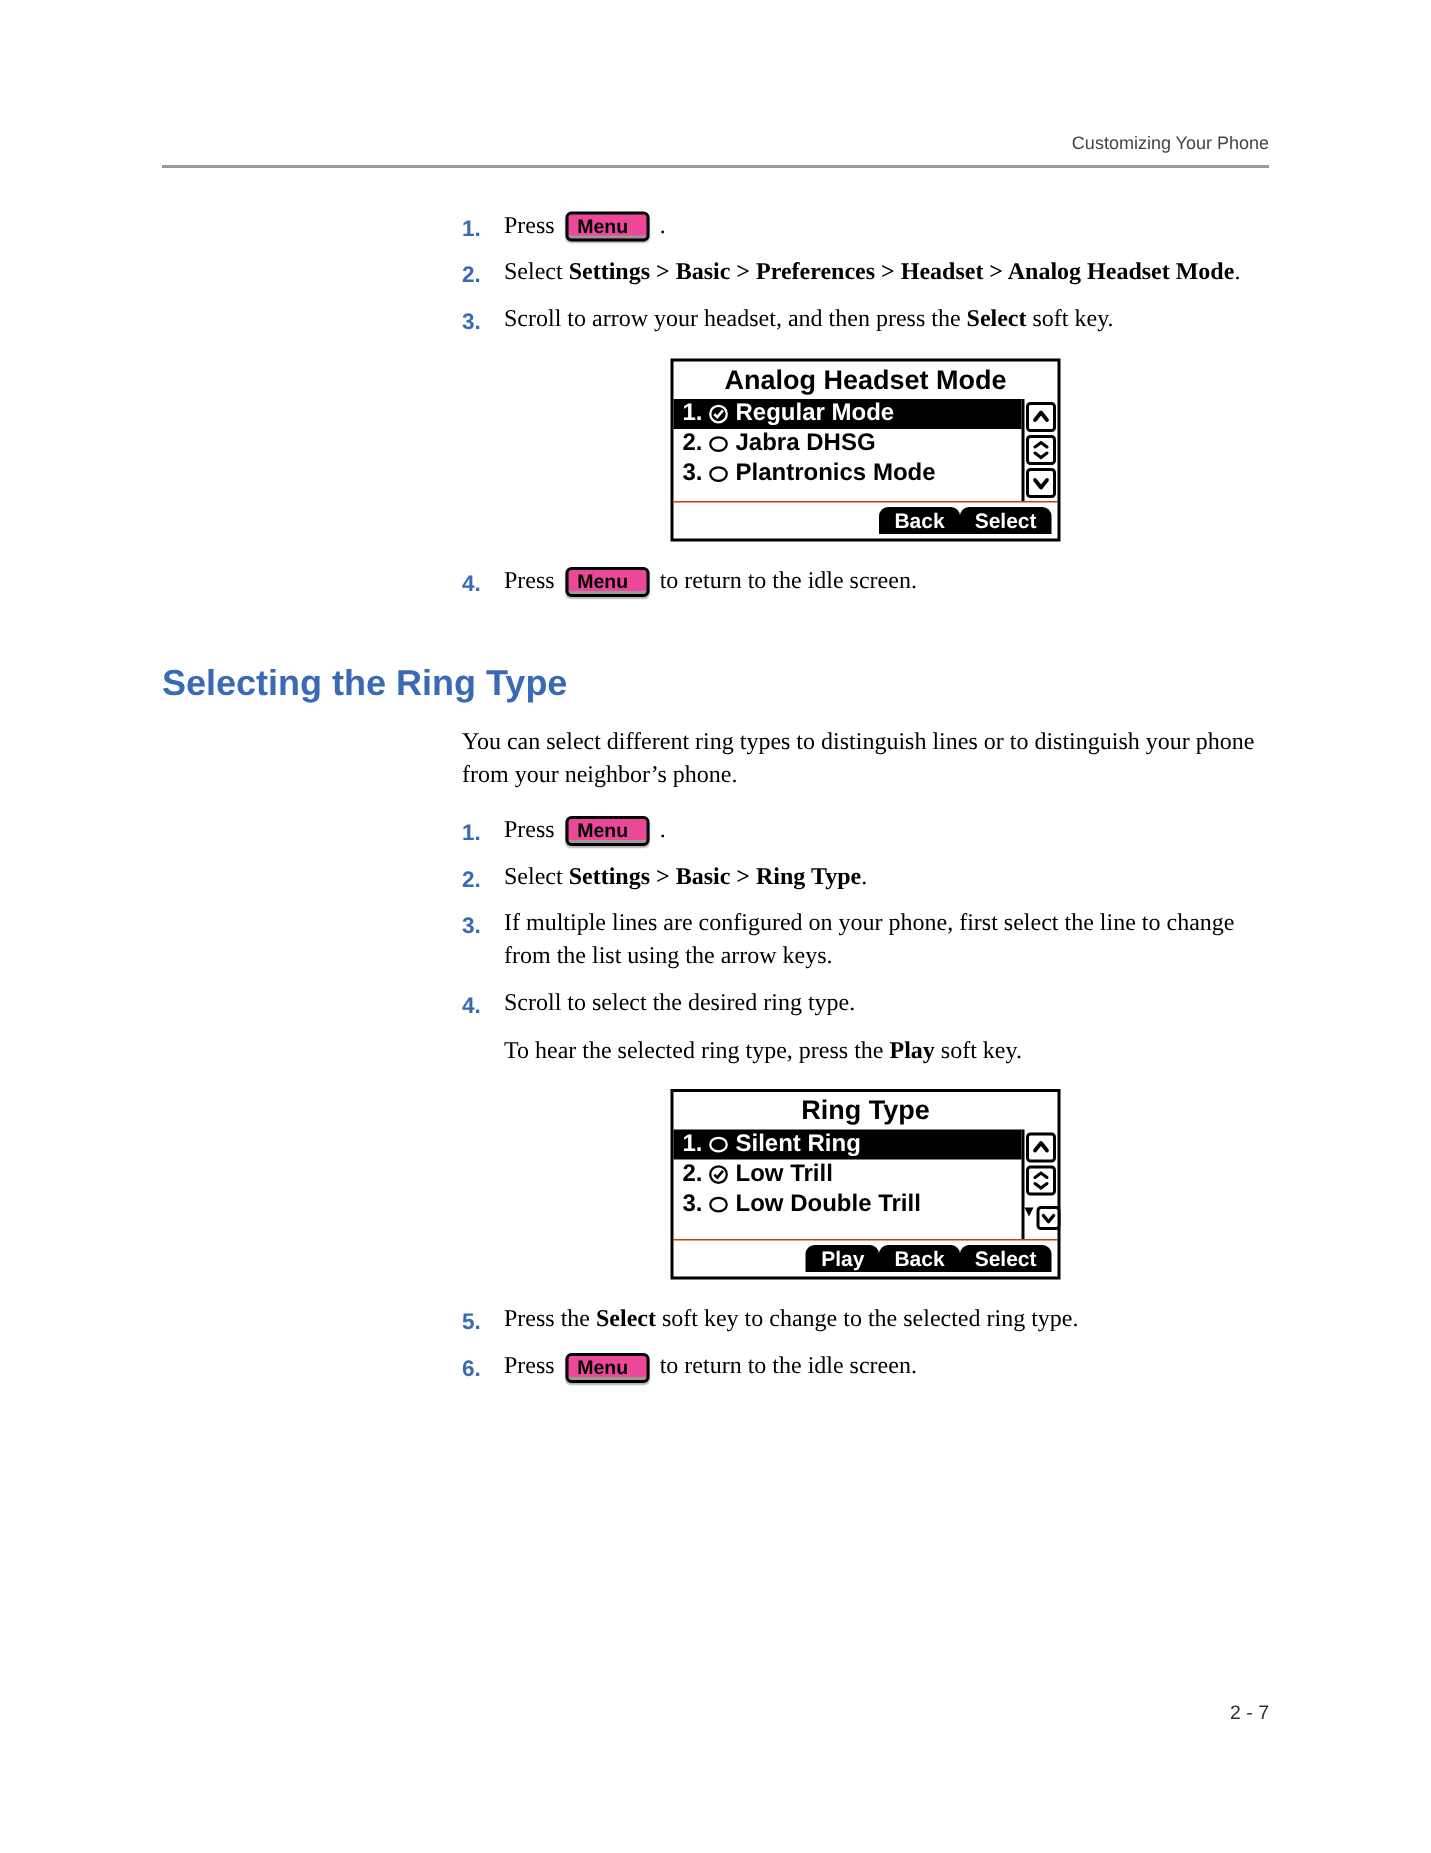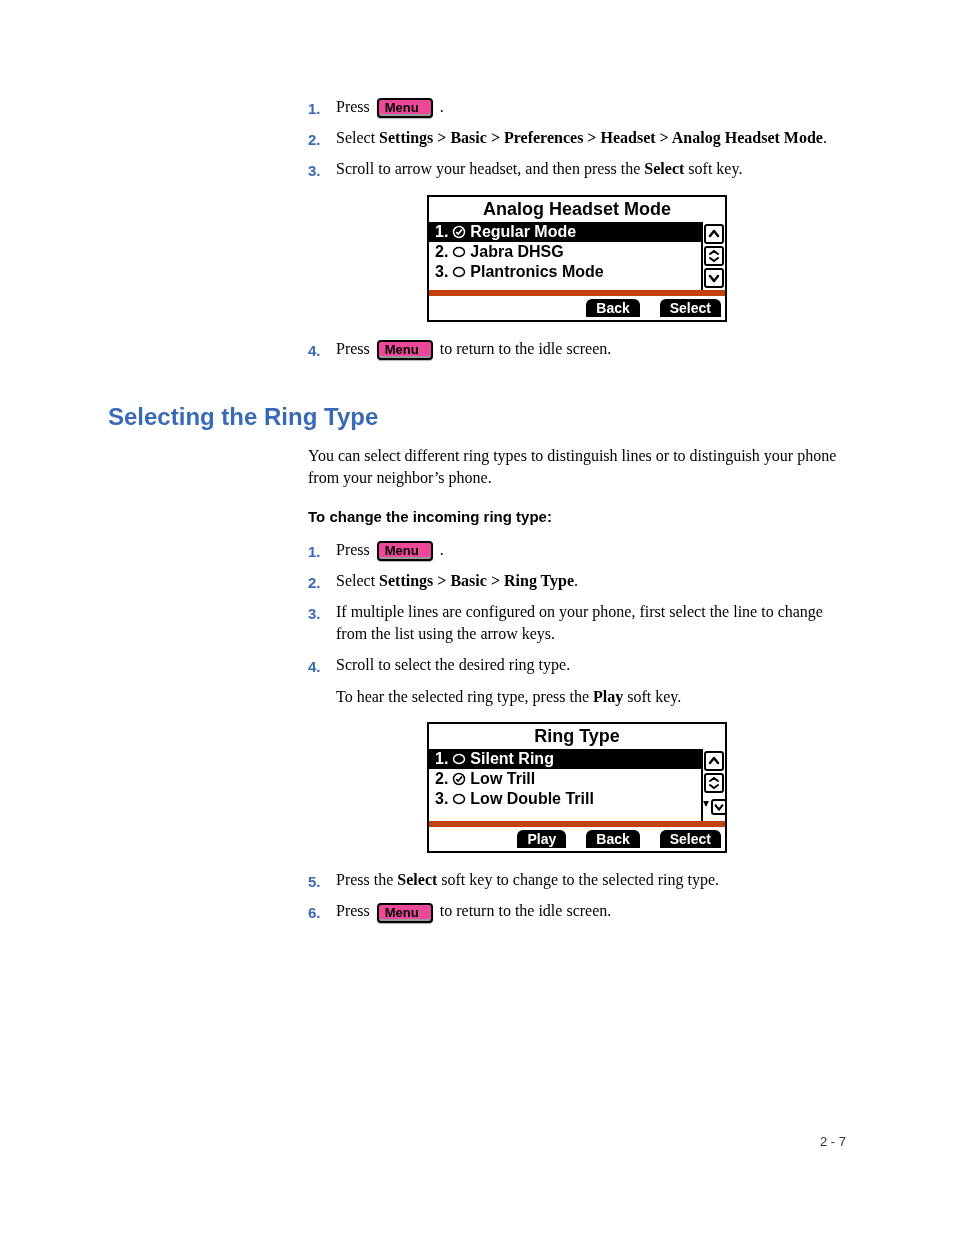--- a/index.html
+++ b/index.html
@@ -84,21 +84,21 @@
       background: #ec4899;
       margin: 0 3px;
       min-width: 56px;
       text-align: left;
       vertical-align: middle;
     }
     b { font-weight: 700; }
 
     
     .lcd {
-      width: 300px;
+      width: 260px;
       margin: 14px auto 16px auto;
       border: 2px solid #000;
       font-family: "Arial Narrow", Arial, sans-serif;
       font-weight: 700;
       color: #000;
     }
     .lcd .lcd-title {
       text-align: center;
       font-size: 18px;
       padding: 2px 0;
@@ -147,23 +147,23 @@
       border: 2px solid #000;
       border-radius: 3px;
       display: flex;
       align-items: center;
       justify-content: center;
       background: #fff;
     }
     .lcd .lcd-softkeys {
       display: flex;
       justify-content: flex-end;
-      gap: 20px;
+      gap: 0;
       padding: 3px 4px 3px 4px;
-      border-top: 6px solid #c2410c;
+      border-top: 1px solid #c2410c;
     }
     .lcd .softkey {
       background: #000;
       color: #fff;
       font-size: 14px;
       padding: 1px 10px;
       border-radius: 0;
       border-top-left-radius: 6px;
       border-top-right-radius: 6px;
       text-align: center;
@@ -175,20 +175,21 @@
       font-family: "Segoe UI", Arial, sans-serif;
       font-size: 13px;
       color: #333;
       margin-left: 40px;
     }
   </style>
 </head>
 <body>
 
 <div class="page">
+  <div class="running-header">Customizing Your Phone</div>
 
   <div class="content-col">
 
     <ol class="steps">
       <li>
         <span class="step-num">1.</span>
         <div class="step-body">
           <p>
             <span>Press </span>
             <span class="key">Menu</span>
@@ -285,21 +286,20 @@
         </div>
       </li>
     </ol>
   </div>
 
   <h2 class="h2">Selecting the Ring Type</h2>
 
   <div class="content-col">
     <p class="body-para">You can select different ring types to distinguish lines or to distinguish your phone from your neighbor’s phone.</p>
 
-    <div class="subheading">To change the incoming ring type:</div>
 
     <ol class="steps">
       <li>
         <span class="step-num">1.</span>
         <div class="step-body">
           <p>
             <span>Press </span>
             <span class="key">Menu</span>
             <span> .</span>
           </p>

